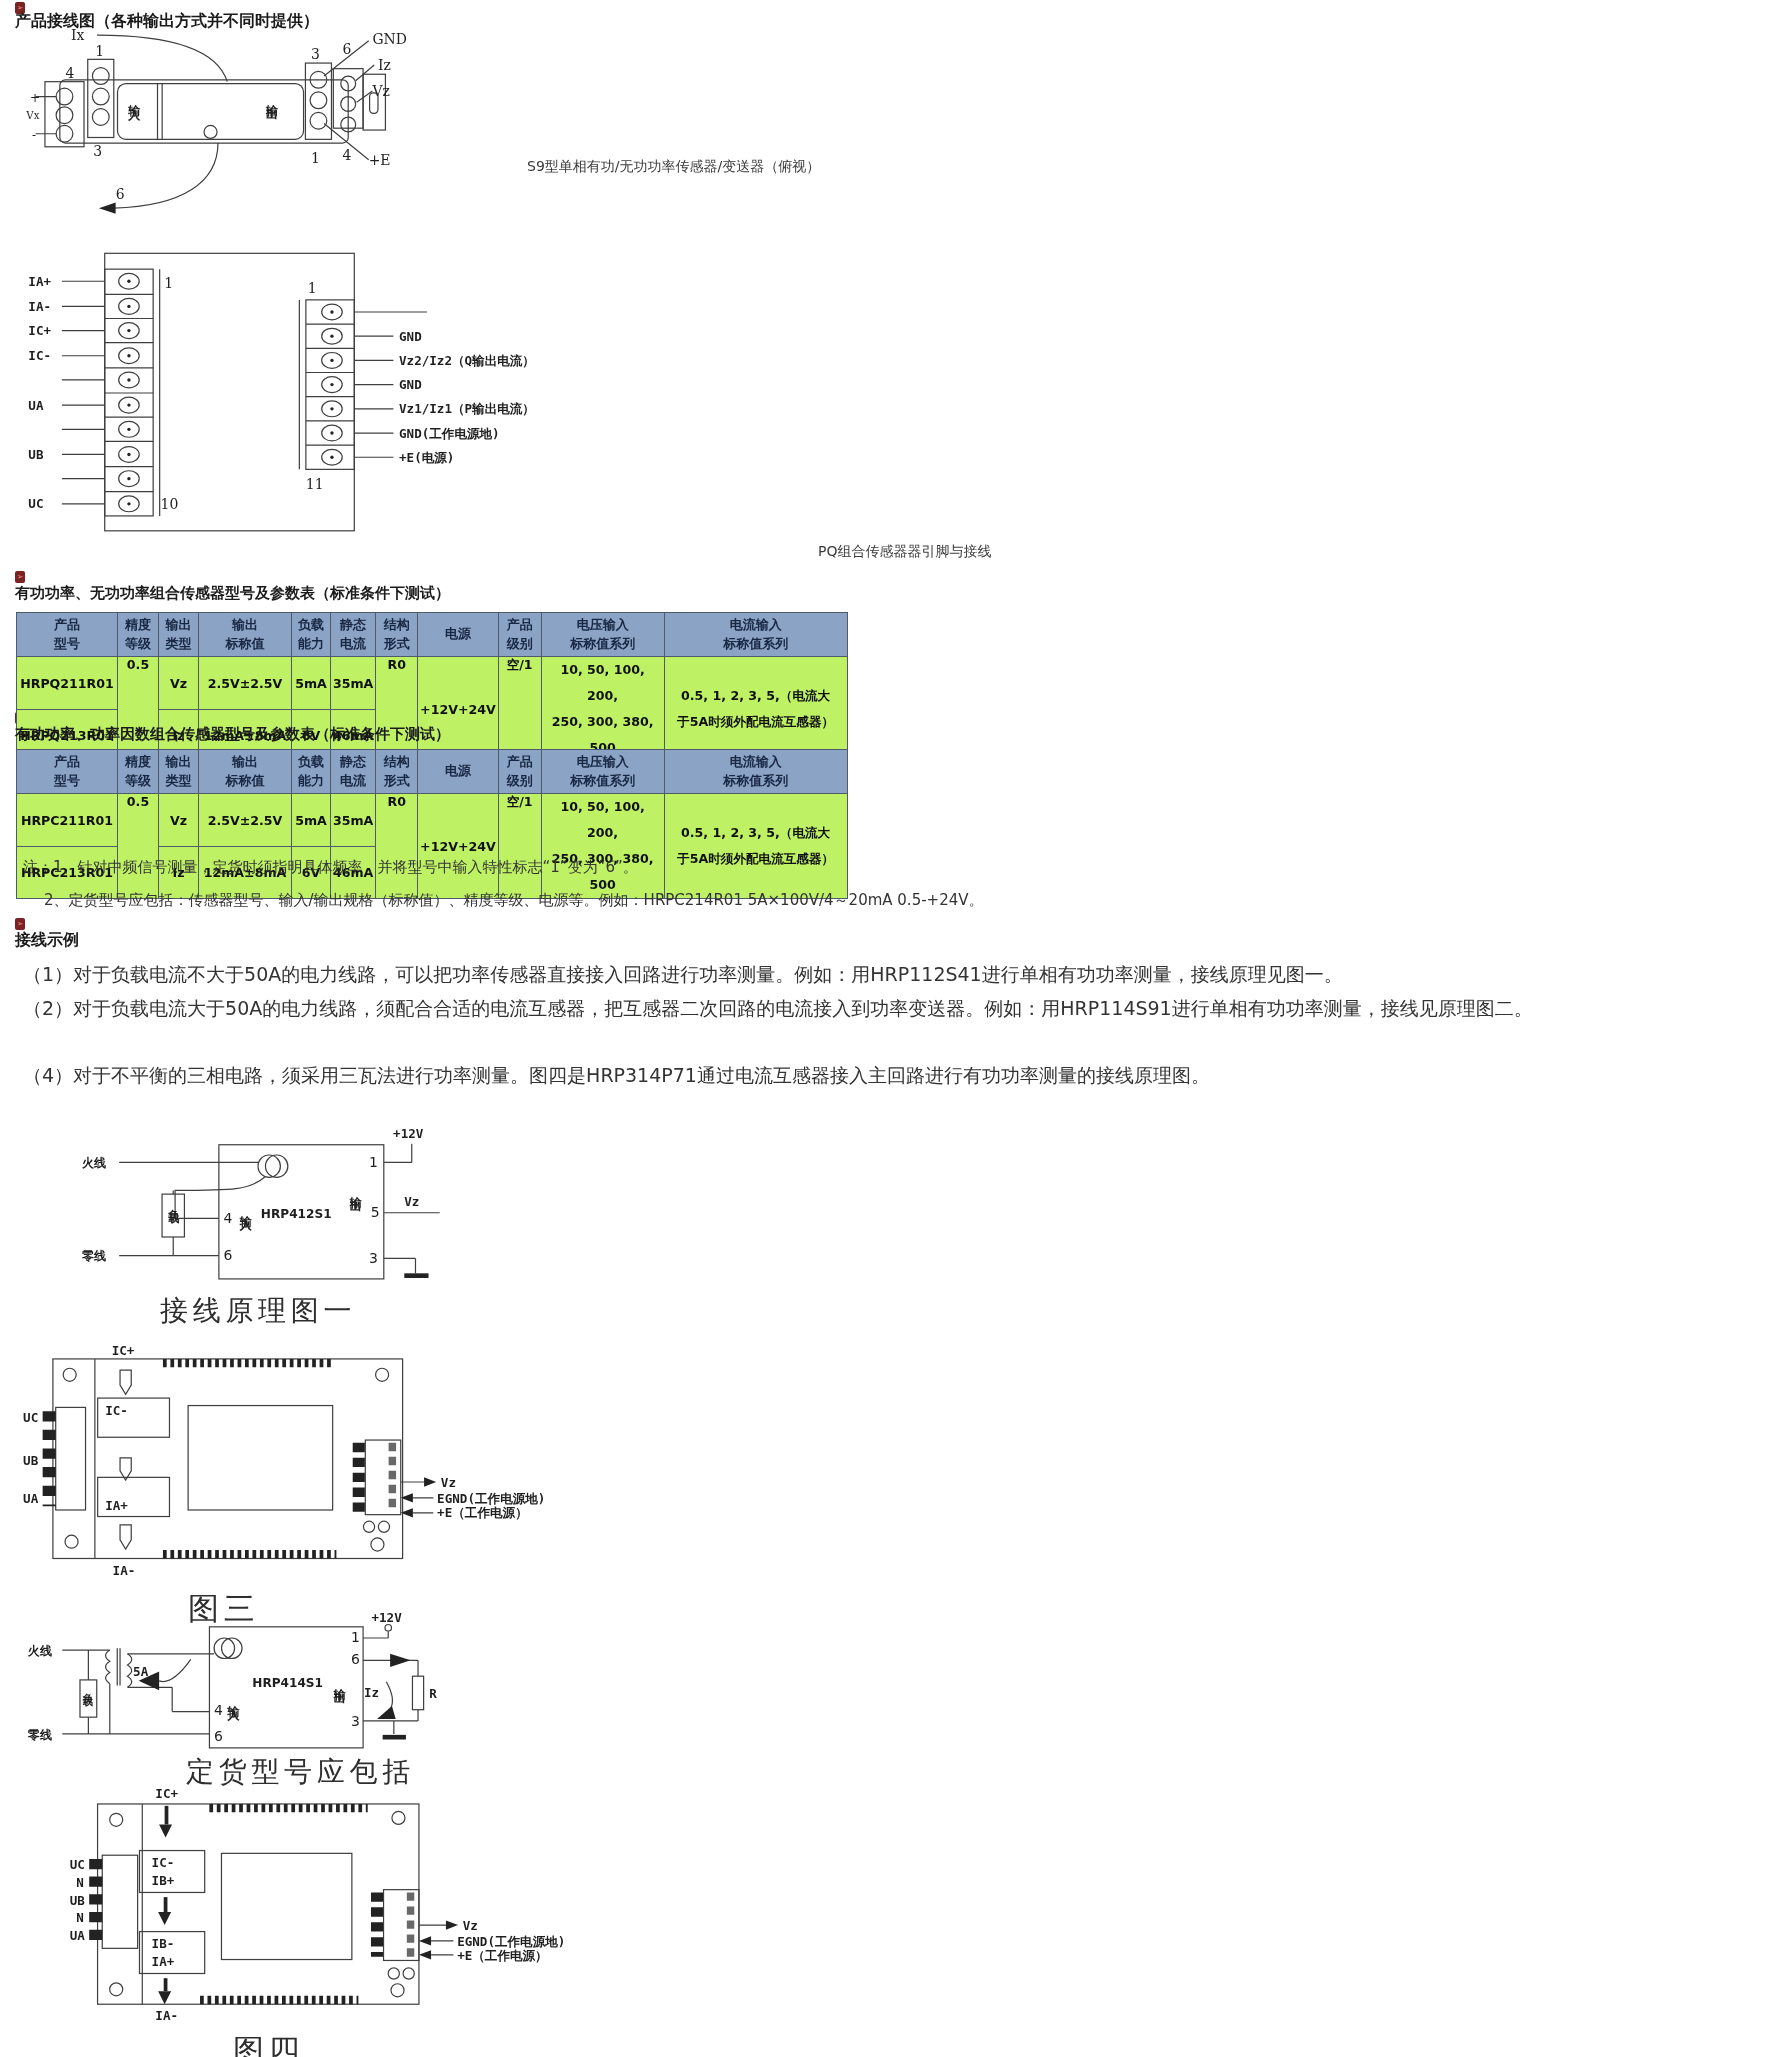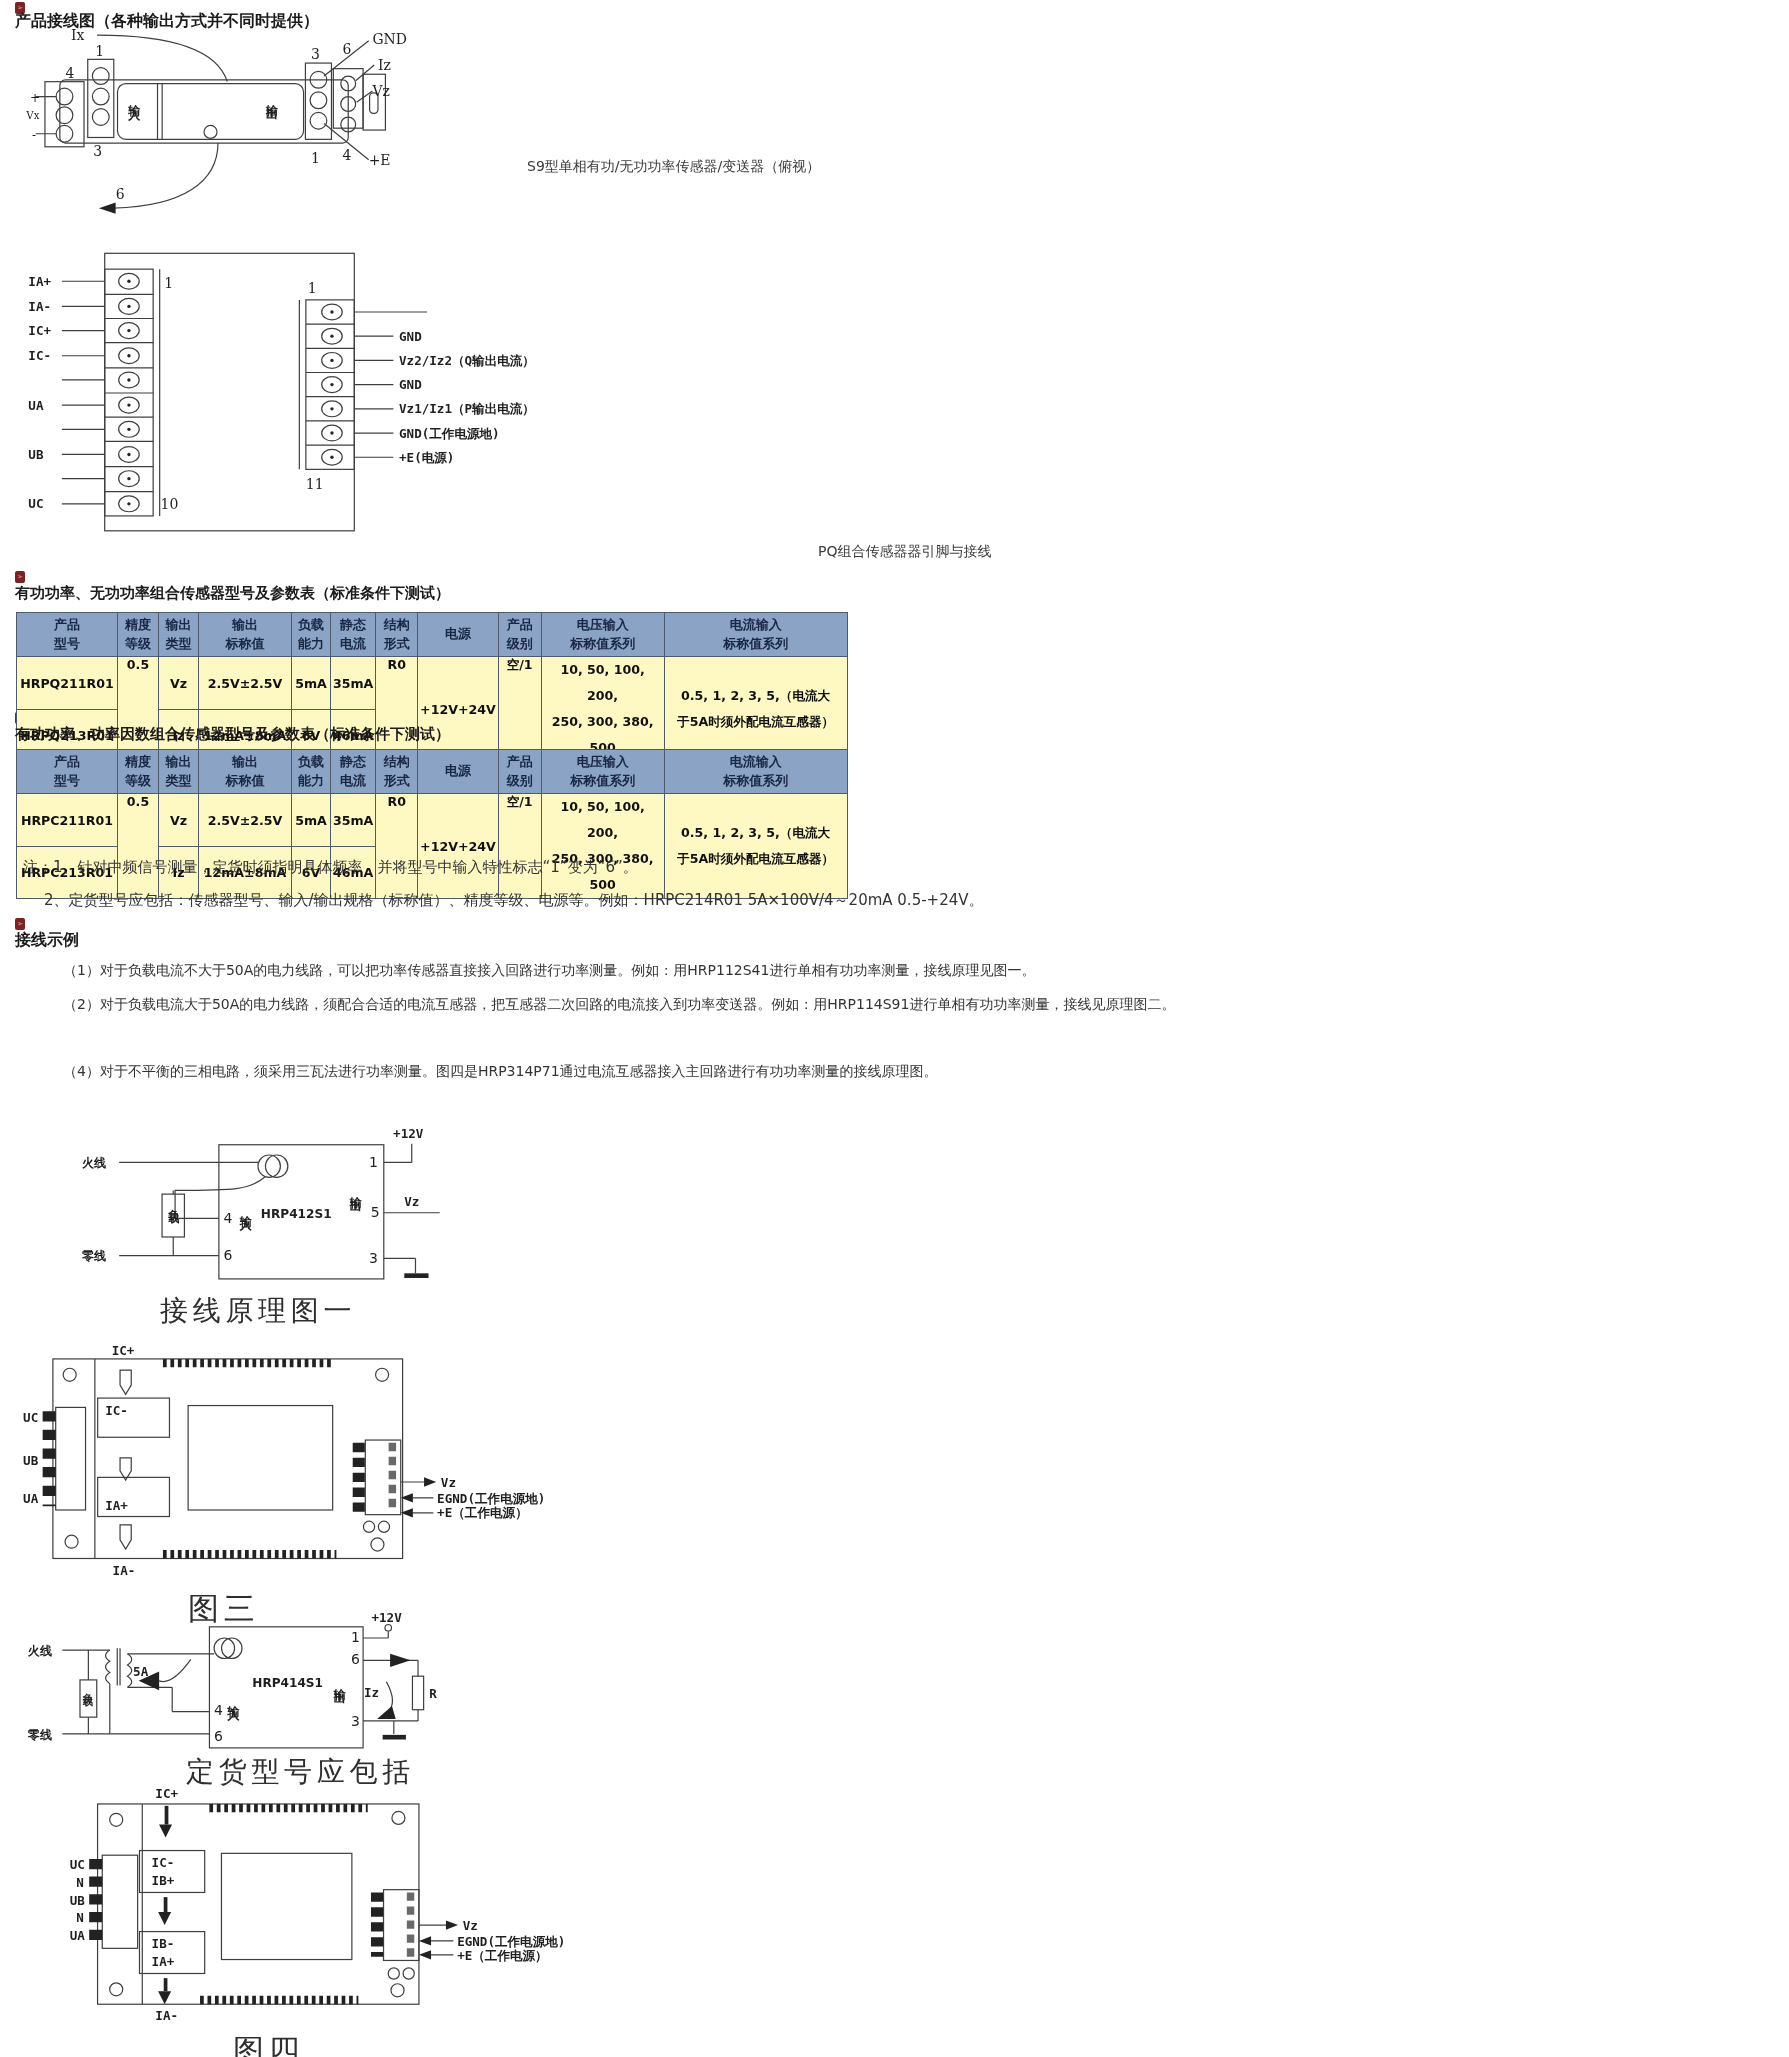--- a/index.html
+++ b/index.html
@@ -4,24 +4,24 @@
 <style>
   html,body { margin:0; padding:0; background:#ffffff; }
   #page { position:relative; width:1790px; height:2057px; background:#fff;
           font-family:"DejaVu Sans","Liberation Sans",sans-serif; color:#222; overflow:hidden; }
   .marker { position:absolute; width:10.3px; height:12px; background:#7c2222; border-radius:1.9px;
             color:#e8a08c; font-size:7.5px; line-height:12px; text-align:center; }
   .sec-title { position:absolute; font-size:16px; font-weight:bold; color:#1b1b1b; white-space:nowrap; }
   .tbl-title { position:absolute; font-size:15px; font-weight:bold; color:#1b1b1b; white-space:nowrap; }
   .cap  { position:absolute; font-size:14px; color:#3a3a3a; white-space:nowrap; }
   .note { position:absolute; font-size:15px; color:#333; white-space:nowrap; }
-  .para { position:absolute; font-size:14px; color:#333; white-space:nowrap;margin-left:40px; }
+  .para { position:absolute; font-size:19px; color:#333; white-space:nowrap; }
   .figcap { position:absolute; font-size:28px; color:#2e2e2e; letter-spacing:4.7px; white-space:nowrap; }
   .figcap.big { font-size:31px;margin-top:16px; }
-  table.spec { position:absolute; border-collapse:collapse; table-layout:fixed; font-size:12.6px; background:#fef9c3; }
+  table.spec { position:absolute; border-collapse:collapse; table-layout:fixed; font-size:12.6px; background:#bef264; }
   table.spec th, table.spec td { border:0.9px solid #4f5a6a; overflow:hidden; }
   table.spec th { background:#8ba4c6; color:#182743; font-weight:bold; font-size:13px; padding:2.8px 0.9px; vertical-align:middle; }
   table.spec th span { display:block; line-height:1.45; }
   table.spec th span:empty { display:none; }
   table.spec td { text-align:center; color:#101010; font-weight:bold; height:26px; padding:0 1.9px; }
   td.vtop { vertical-align:top; padding-top:4.7px; }
   td.twoline div { line-height:26px; }
   svg { position:absolute; overflow:visible; }
   svg text { font-size:13px; fill:#1f1f1f; }
   .serif { font-family:"DejaVu Serif","Liberation Serif",serif; }

